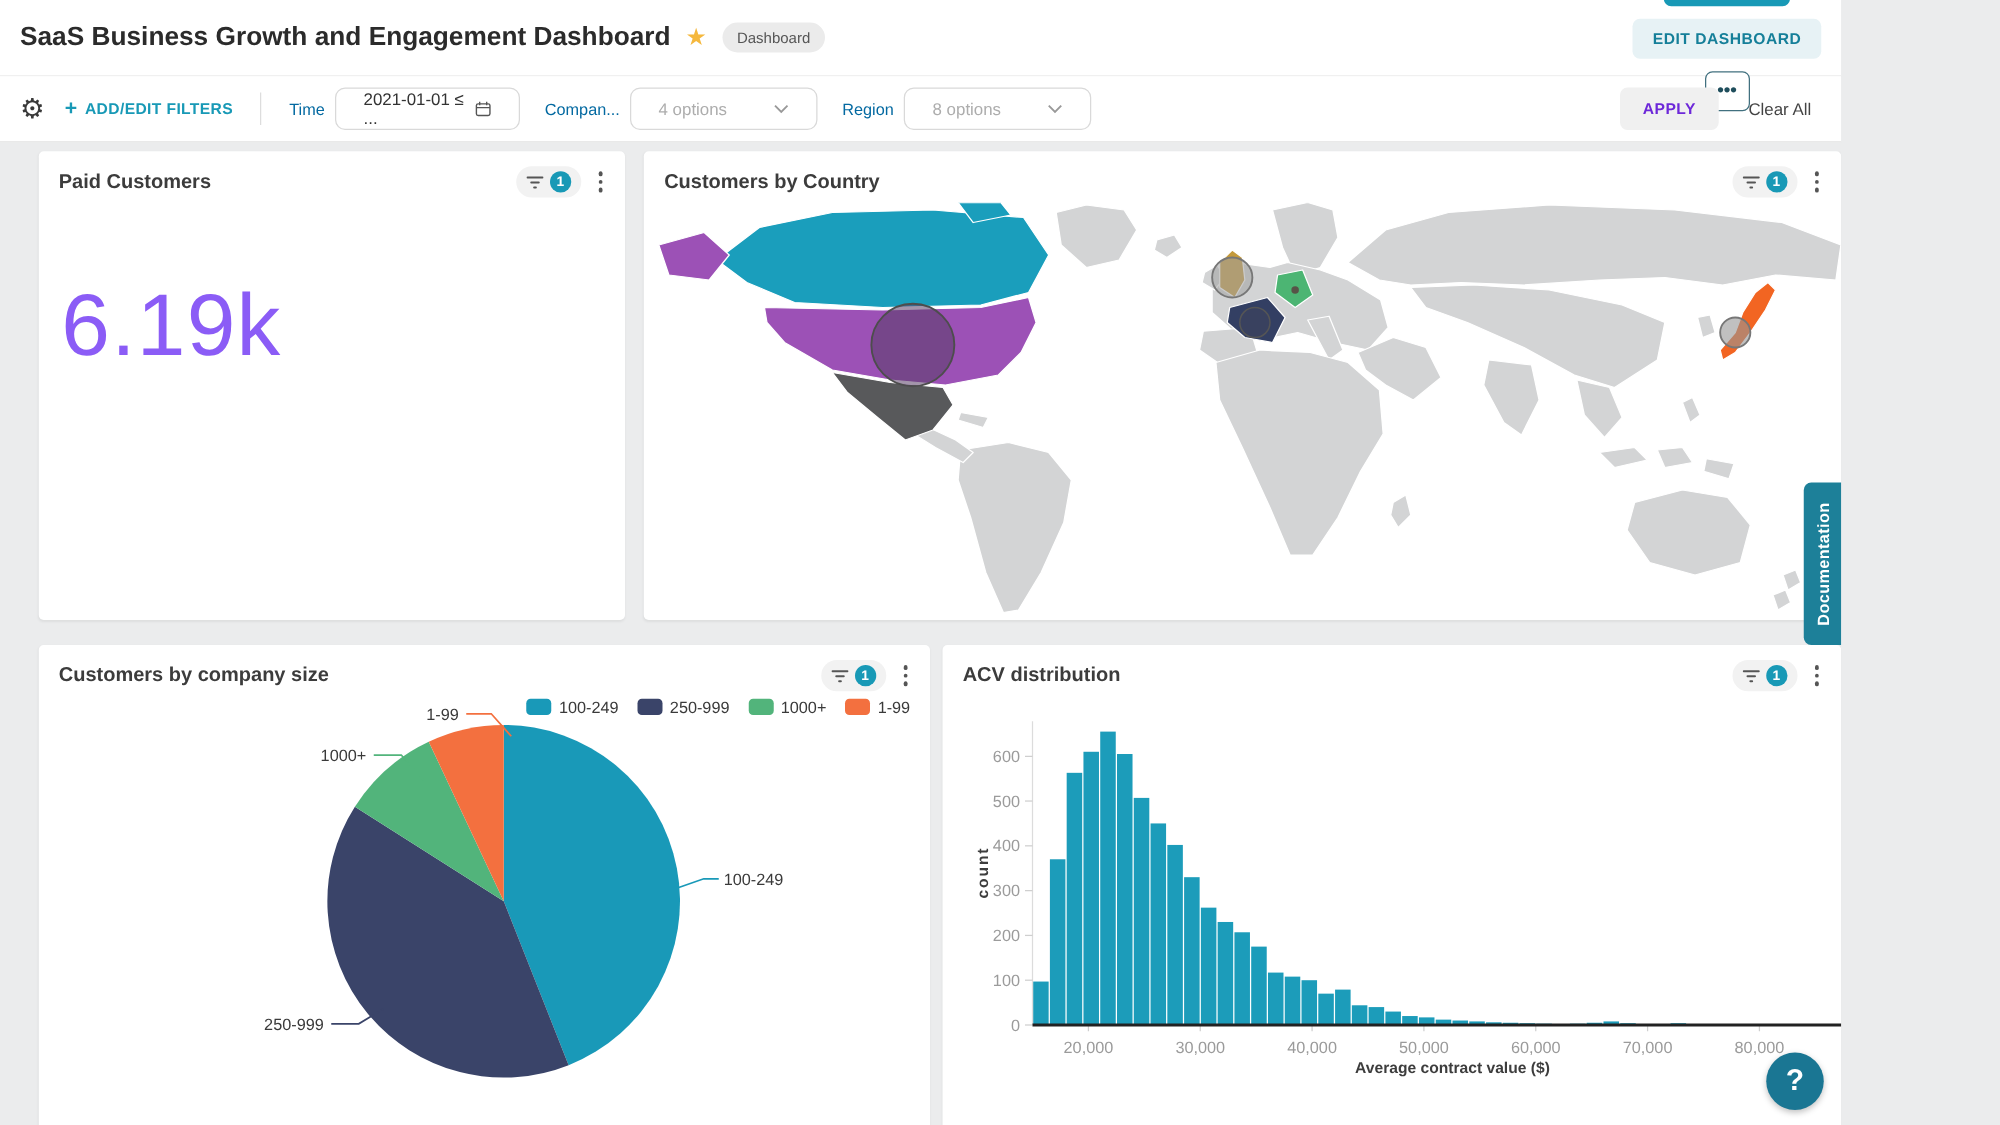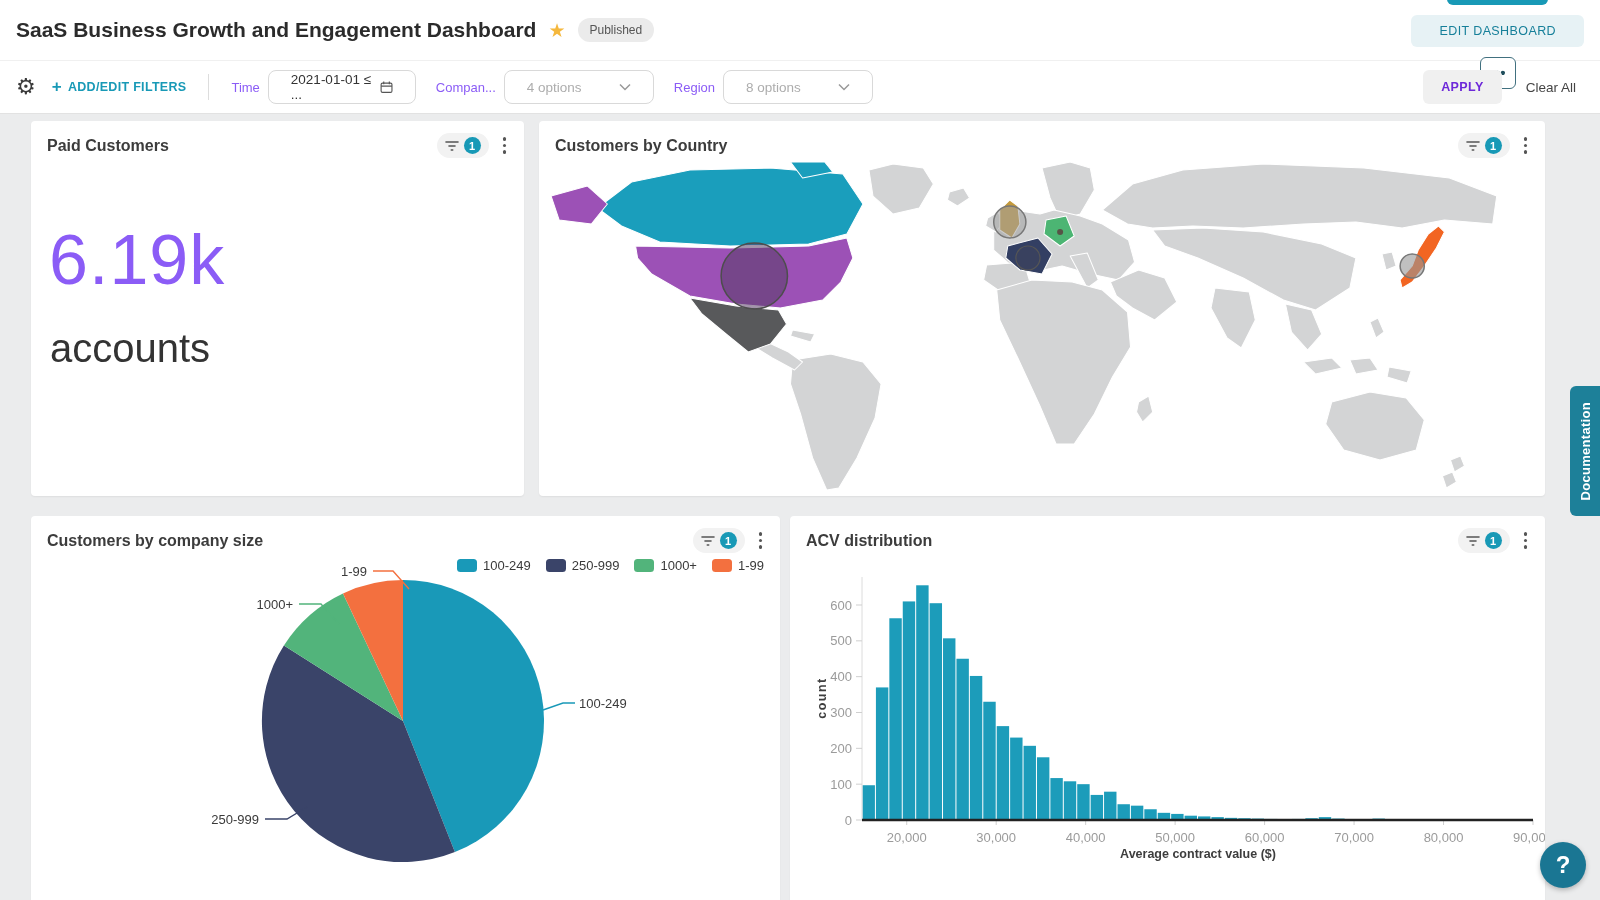--- a/index.html
+++ b/index.html
@@ -1,36 +1,36 @@
 <!DOCTYPE html>
 <html><head>
 <meta charset="utf-8">
 <style>
   html,body{margin:0;padding:0;background:#EBECED;font-family:"Liberation Sans",sans-serif;}
-  .app{position:relative;width:1600px;height:900px;overflow:hidden;background:#EBECED;}
+  .app{position:relative;width:1473px;height:900px;overflow:hidden;background:#EBECED;}
 
   
   .header{height:60px;background:#fff;display:flex;align-items:center;justify-content:space-between;padding:0 16px 0 16px;border-bottom:1px solid #f0f0f0;}
   .header-left{display:flex;align-items:center;gap:12px;}
   .dash-title{font-size:21px;font-weight:bold;color:#2b2b2b;}
   .star{color:#F5B83D;font-size:19px;line-height:1;}
   .pub-badge{background:#EBEBEB;color:#555;font-size:12px;padding:5px 12px;border-radius:13px;}
   .header-right{display:flex;align-items:center;gap:10px;flex-direction:column;}
   .btn-share{display:flex;align-items:center;gap:8px;background:#1899B6;color:#fff;font-weight:bold;font-size:12.5px;letter-spacing:.4px;padding:9px 16px;border-radius:6px;border:none;cursor:pointer;}
-  .btn-edit{background:#E7F2F5;color:#157F99;font-weight:normal;font-size:12.5px;letter-spacing:.4px;padding:9px 28px;border-radius:6px;border:none;cursor:pointer;}
+  .btn-edit{background:#E7F2F5;color:#157F99;font-weight:bold;font-size:12.5px;letter-spacing:.4px;padding:9px 16px;border-radius:6px;border:none;cursor:pointer;}
   .btn-more{background:#fff;border:1px solid #41707F;color:#1F4E5C;border-radius:6px;width:36px;height:32px;font-size:15px;font-weight:bold;line-height:10px;cursor:pointer;}
 
   
   .filterbar{height:52px;background:#fff;border-bottom:1px solid #e2e2e2;display:flex;align-items:center;padding:0 16px;gap:10px;}
   .gear{font-size:22px;color:#3a3a3a;margin-right:6px;cursor:pointer;}
   .add-filters{display:flex;align-items:center;gap:6px;color:#1899B6;font-weight:bold;font-size:12.5px;letter-spacing:.3px;cursor:pointer;}
   .add-filters .plus{font-size:17px;font-weight:bold;}
   .vdiv{width:1px;height:26px;background:#ddd;margin:0 12px;}
   .f-group{display:flex;align-items:center;gap:8px;margin-right:10px;}
-  .f-label{font-size:13px;color:#8b5cf6;white-space:nowrap;}
+  .f-label{font-size:13px;color:#0369a1;white-space:nowrap;}
   .f-input{display:flex;align-items:center;justify-content:space-between;border:1px solid #d9d9d9;border-radius:8px;background:#fff;height:34px;padding:0 22px;box-sizing:border-box;cursor:pointer;}
   .f-input.date{width:148px;color:#333;font-size:13.5px;}
   .f-select{width:150px;color:#ADADAD;font-size:13.5px;}
   .spacer{flex:1;}
   .btn-apply{background:#F0F0F0;color:#6d28d9;font-weight:bold;font-size:12.5px;letter-spacing:.4px;padding:10px 18px;border-radius:6px;border:none;}
   .clear-all{font-size:13.5px;color:#444;margin:0 8px 0 14px;cursor:pointer;white-space:nowrap;}
 
   
   .body-area{padding:7px 0 0 31px;}
   .row{display:flex;}
@@ -72,21 +72,21 @@
 </style>
 </head>
 <body>
 
 <div class="app">
 
   <div class="header">
     <div class="header-left">
       <div class="dash-title">SaaS Business Growth and Engagement Dashboard</div>
       <div class="star">★</div>
-      <div class="pub-badge">Published</div>
+      <div class="pub-badge">Dashboard</div>
     </div>
     <div class="header-right">
       <button class="btn-share">
         <svg width="15" height="15" viewBox="0 0 16 16" fill="none" stroke="#fff" stroke-width="1.5">
           <circle cx="6.2" cy="4.6" r="2.4"></circle>
             <path d="M1.8 13.5 c0-3.4 8.8-3.4 8.8 0"></path>
             <path d="M12.5 2.5 v4 M10.5 4.5 h4"></path>
         </svg>
         <span>SHARE</span>
       </button>
@@ -154,21 +154,20 @@
               <span class="count-badge">1</span>
             </div>
             <div class="kebab">
                 <span></span>
                 <span></span>
                 <span></span>
               </div>
           </div>
         </div>
         <div class="kpi-value">6.19k</div>
-        <div class="kpi-unit">accounts</div>
       </div>
 
       <div class="panel p-map">
         <div class="panel-head">
           <div class="panel-title">Customers by Country</div>
           <div class="panel-actions">
             <div class="filter-pill">
               <svg width="14" height="12" viewBox="0 0 14 12" fill="none" stroke="#555" stroke-width="1.6" stroke-linecap="round">
                   <path d="M1,2 H13 M4,6 H10 M6.3,10 H7.7"></path>
                 </svg>

